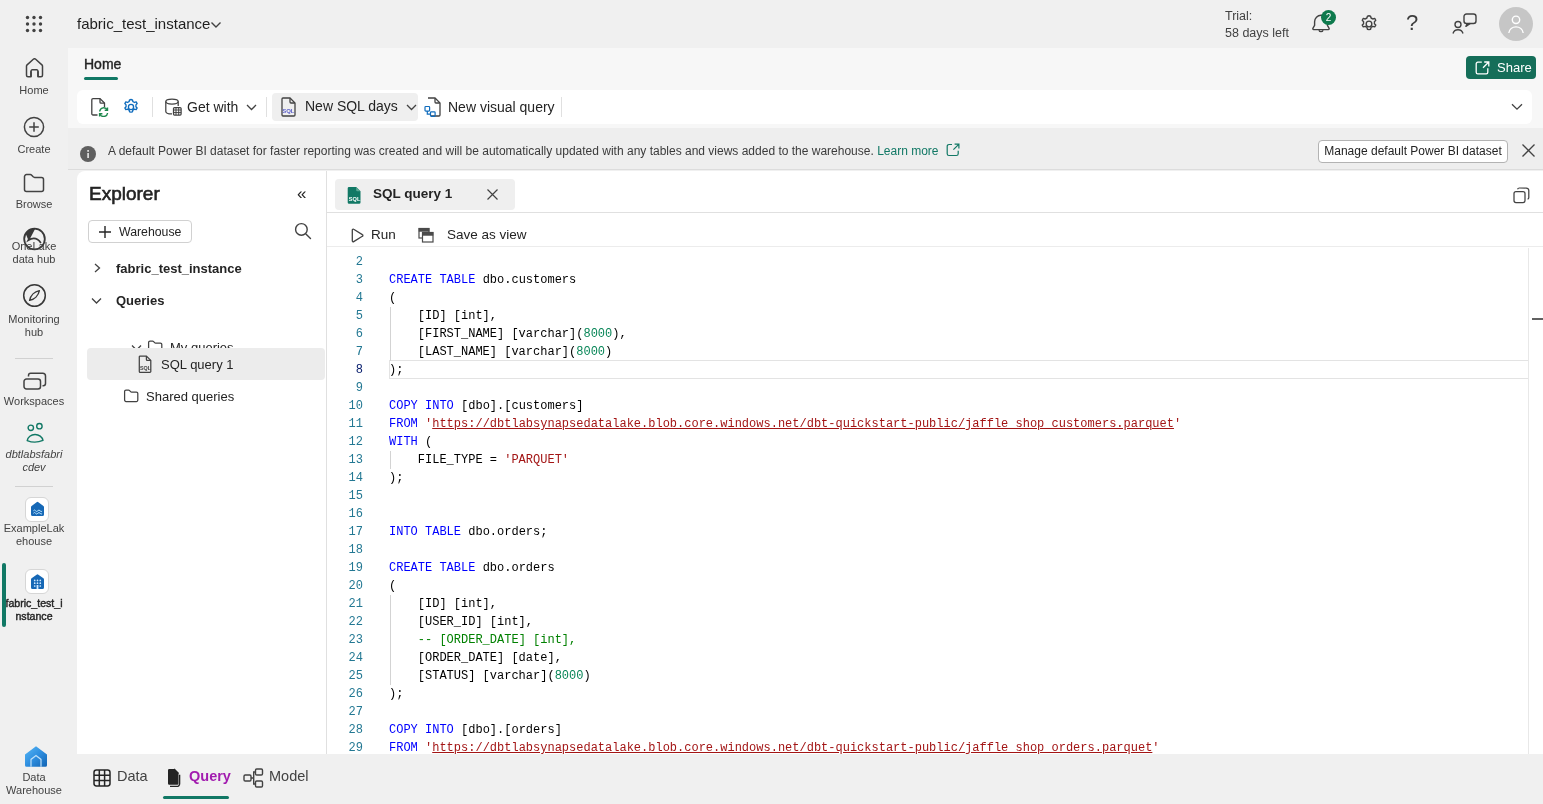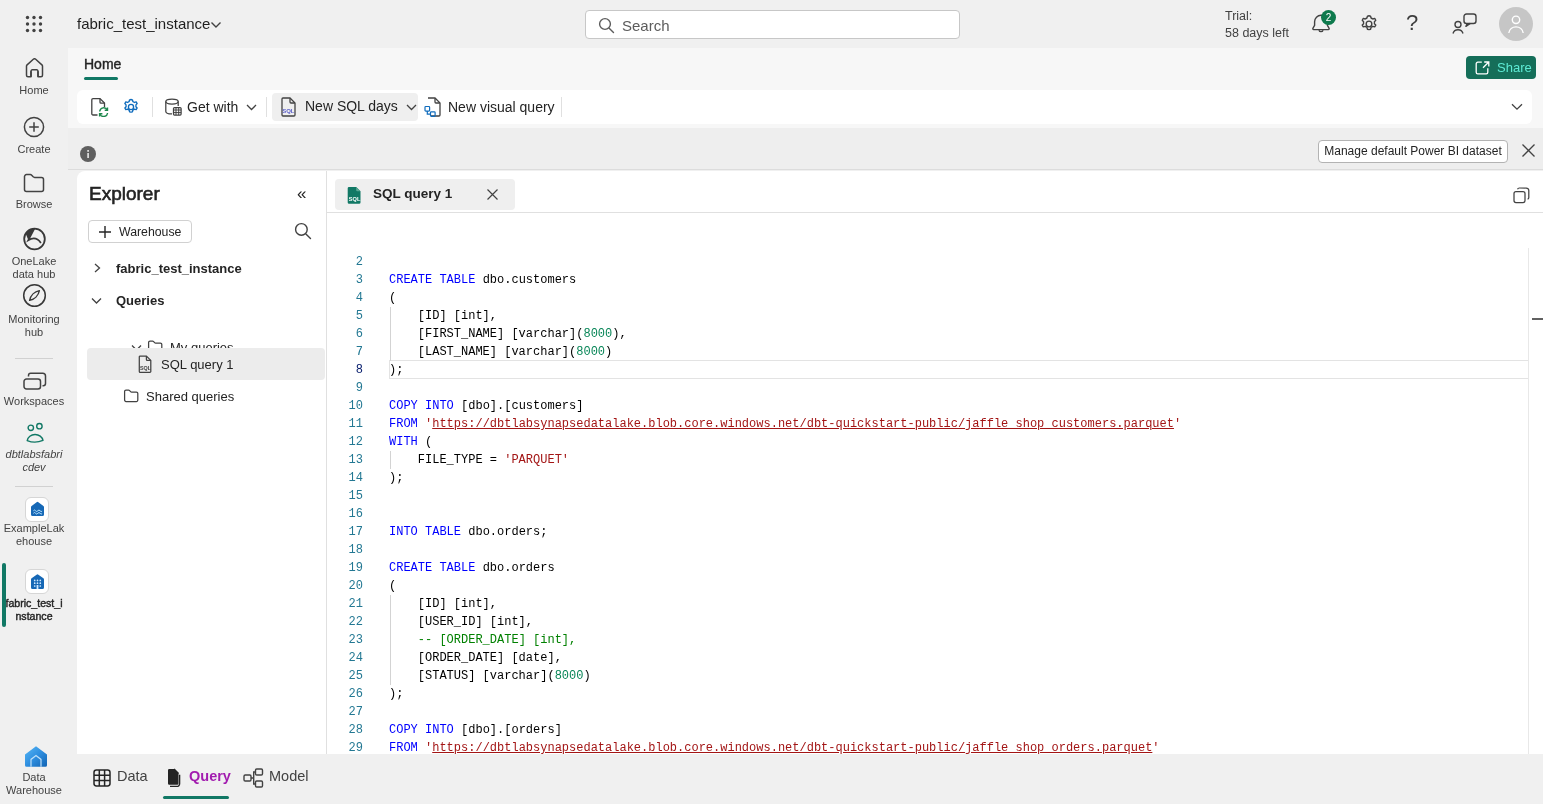--- a/index.html
+++ b/index.html
@@ -23,21 +23,21 @@
   .rsep { position:absolute; left:15px; width:38px; height:1px; background:#d1d1d1; }
   .badge { position:absolute; left:25px; width:24px; height:25px; background:#fff;
     border:1px solid #d6d6d6; border-radius:6px; }
   #greenbar { position:absolute; z-index:6; left:2px; top:563px; width:4px; height:64px; background:#117865; border-radius:2px; }
 
   
   #ribbon { position:absolute; left:68px; top:48px; width:1475px; height:80px; background:#f7f7f7; }
   #hometab { position:absolute; left:16px; top:8px; font-size:14px; color:#242424; -webkit-text-stroke:0.4px #242424; }
   #homeline { position:absolute; left:16px; top:29px; width:34px; height:3px; background:#117865; border-radius:2px; }
   #sharebtn { position:absolute; left:1398px; top:8px; width:70px; height:23px; background:#156e59;
-    border-radius:4px; color:#5eead4; font-size:13px; }
+    border-radius:4px; color:#ffffff; font-size:13px; }
   #toolstrip { position:absolute; left:9px; top:42px; width:1455px; height:34px; background:#fff; border-radius:6px; }
   .tdiv { position:absolute; top:7px; width:1px; height:20px; background:#e0e0e0; }
   .tlabel { position:absolute; top:9px; font-size:14px; color:#242424; }
   #sqlbtn { position:absolute; left:195px; top:3px; width:146px; height:28px; background:#efefef; border-radius:4px; }
 
   
   #banner { position:absolute; left:68px; top:128px; width:1475px; height:42px; background:#eeeeee;
     border-bottom:1px solid #dcdcdc; }
   #bannertext { position:absolute; left:40px; top:15px; font-size:12px; color:#3b3b3b; }
   #managebtn { position:absolute; left:1250px; top:12px; width:190px; height:23px; background:#fff;
@@ -99,27 +99,20 @@
         <circle cx="15.5" cy="9" r="1.7"></circle>
         <circle cx="2.5" cy="15.5" r="1.7"></circle>
         <circle cx="9" cy="15.5" r="1.7"></circle>
         <circle cx="15.5" cy="15.5" r="1.7"></circle>
       </g>
     </svg>
   <div id="title">fabric_test_instance</div>
   <svg class="abs" style="left:210px;top:21px;" width="12" height="8" viewBox="0 0 12 8">
       <path d="M1.5 1.5 L6 6 L10.5 1.5" fill="none" stroke="#424242" stroke-width="1.4"></path>
     </svg>
-  <div id="searchbox">
-      <svg class="abs" style="left:12px;top:6px;" width="17" height="17" viewBox="0 0 17 17">
-        <circle cx="7" cy="7" r="5.4" fill="none" stroke="#5c5c5c" stroke-width="1.4"></circle>
-        <path d="M11.2 11.2 L15.5 15.5" stroke="#5c5c5c" stroke-width="1.4" stroke-linecap="round"></path>
-      </svg>
-      <span>Search</span>
-    </div>
   <div id="trial">Trial:<br>58 days left</div>
   <svg class="abs" style="left:1311px;top:14px;" width="20" height="21" viewBox="0 0 20 21">
     <path d="M10 1.3 a6.4 6.4 0 0 1 6.4 6.4 v3.7 l1.7 3 a0.8 0.8 0 0 1 -0.7 1.2 h-14.8 a0.8 0.8 0 0 1 -0.7 -1.2 l1.7 -3 v-3.7 a6.4 6.4 0 0 1 6.4 -6.4 z" fill="none" stroke="#424242" stroke-width="1.4"></path>
     <path d="M7.9 16.2 a2.25 2.25 0 0 0 4.2 0" fill="none" stroke="#424242" stroke-width="1.4"></path>
   </svg>
   <div class="abs" style="left:1321px;top:10px;width:15px;height:15px;border-radius:50%;background:#0e7a4d;color:#fff;font-size:10px;text-align:center;line-height:15px;">2</div>
   <svg class="abs" style="left:1358px;top:13px;" width="22" height="22" viewBox="0 0 24 24">
     <path fill="none" stroke="#424242" stroke-width="1.5" stroke-linejoin="round" d="M12 3 l1.7 0.35 l0.55 2.1 a6.8 6.8 0 0 1 1.9 1.1 l2.08 -0.6 l1.15 1.95 l-1.5 1.55 a6.9 6.9 0 0 1 0 2.2 l1.5 1.55 l-1.15 1.95 l-2.08 -0.6 a6.8 6.8 0 0 1 -1.9 1.1 l-0.55 2.1 l-1.7 0.35 l-1.7 -0.35 l-0.55 -2.1 a6.8 6.8 0 0 1 -1.9 -1.1 l-2.08 0.6 l-1.15 -1.95 l1.5 -1.55 a6.9 6.9 0 0 1 0 -2.2 l-1.5 -1.55 l1.15 -1.95 l2.08 0.6 a6.8 6.8 0 0 1 1.9 -1.1 l0.55 -2.1 z"></path>
     <circle cx="12" cy="12" r="3.1" fill="none" stroke="#424242" stroke-width="1.5"></circle>
   </svg>
@@ -151,21 +144,21 @@
   <div class="rlabel" style="top:95px;">Create</div>
   <svg class="abs" style="left:23px;top:125px;" width="22" height="20" viewBox="0 0 22 20">
     <path d="M1.5 3.6 a2 2 0 0 1 2 -2 h3.8 a2 2 0 0 1 1.4 0.6 l1.5 1.6 a2 2 0 0 0 1.4 0.6 h6.9 a2 2 0 0 1 2 2 v10 a2 2 0 0 1 -2 2 h-15 a2 2 0 0 1 -2 -2 z" fill="none" stroke="#424242" stroke-width="1.5"></path>
   </svg>
   <div class="rlabel" style="top:150px;">Browse</div>
   <svg class="abs" style="left:22px;top:178px;" width="25" height="25" viewBox="0 0 25 25">
     <circle cx="12.5" cy="13" r="10.3" fill="none" stroke="#383838" stroke-width="1.8"></circle>
     <path d="M12.3 2.7 a10.3 10.3 0 0 0 -8.6 5 l2.6 6.3 c1.8 -4 4 -8 6 -11.3 z" fill="#383838"></path>
     <path d="M12.3 2.7 l-6 11.5 c4 -2.4 8.8 -2.8 12.6 2.8" fill="none" stroke="#383838" stroke-width="1.7"></path>
   </svg>
-  <div class="rlabel" style="top:207px;">OneLake<br>data hub</div>
+  <div class="rlabel" style="top:192px;">OneLake<br>data hub</div>
   <svg class="abs" style="left:22px;top:235px;" width="25" height="25" viewBox="0 0 25 25">
     <circle cx="12.5" cy="12.5" r="10.8" fill="none" stroke="#383838" stroke-width="1.5"></circle>
     <path d="M7.6 17.4 C8.6 12.6 12.6 8.6 17.4 7.6 C16.4 12.4 12.4 16.4 7.6 17.4 Z" fill="none" stroke="#383838" stroke-width="1.4" stroke-linejoin="round"></path>
   </svg>
   <div class="rlabel" style="top:265px;">Monitoring<br>hub</div>
   <div class="rsep" style="top:310px;"></div>
   <svg class="abs" style="left:23px;top:324px;" width="24" height="18" viewBox="0 0 24 18">
     <path d="M5.5 4.5 v-1 a2.2 2.2 0 0 1 2.2 -2.2 h12 a2.8 2.8 0 0 1 2.8 2.8 v7.5 a2.2 2.2 0 0 1 -2.2 2.2 h-0.8" fill="none" stroke="#424242" stroke-width="1.5"></path>
     <path d="M3.5 7 h11.5 a2.5 2.5 0 0 1 2.5 2.5 v5 a2.5 2.5 0 0 1 -2.5 2.5 h-11.5 a2.5 2.5 0 0 1 -2.5 -2.5 v-5 a2.5 2.5 0 0 1 2.5 -2.5 z" fill="none" stroke="#424242" stroke-width="1.5"></path>
   </svg>
@@ -276,20 +269,26 @@
   </div>
 </div>
 
 <div id="banner">
   <div class="abs" style="left:12px;top:18px;width:16px;height:16px;border-radius:50%;background:#5f5f5f;">
     <svg class="abs" style="left:0;top:0;" width="16" height="16" viewBox="0 0 16 16">
         <rect x="7.3" y="4" width="1.6" height="1.8" fill="#e8e8e8"></rect>
         <rect x="7.3" y="7" width="1.6" height="5" fill="#e8e8e8"></rect>
       </svg>
   </div>
+  <div id="bannertext">A default Power BI dataset for faster reporting was created and will be automatically updated with any tables and views added to the warehouse.
+    <span style="color:#117865;">Learn more</span>
+    <svg style="display:inline-block;vertical-align:-2px;margin-left:4px;" width="14" height="14" viewBox="0 0 14 14">
+      <path d="M6 1.5 h-3 a1.8 1.8 0 0 0 -1.8 1.8 v7.4 a1.8 1.8 0 0 0 1.8 1.8 h7.4 a1.8 1.8 0 0 0 1.8 -1.8 v-3" fill="none" stroke="#117865" stroke-width="1.2"></path>
+      <path d="M8.6 1.2 h4.3 v4.3 M12.5 1.6 L7.4 6.7" fill="none" stroke="#117865" stroke-width="1.2"></path>
+    </svg></div>
   <div id="managebtn">Manage default Power BI dataset</div>
   <svg class="abs" style="left:1453px;top:15px;" width="15" height="15" viewBox="0 0 15 15">
       <path d="M1.5 1.5 L13.5 13.5 M13.5 1.5 L1.5 13.5" stroke="#424242" stroke-width="1.3"></path>
     </svg>
 </div>
 
 <div id="card">
   <div id="explorer">
     <div id="exptitle">Explorer</div>
     <div id="whbtn">
@@ -352,20 +351,33 @@
         </svg>
         <div class="txt">SQL query 1</div>
         <svg class="abs" style="left:151px;top:9px;" width="13" height="13" viewBox="0 0 13 13">
             <path d="M1.5 1.5 L11.5 11.5 M11.5 1.5 L1.5 11.5" stroke="#424242" stroke-width="1.2"></path>
           </svg>
       </div>
       <svg class="abs" style="left:1186px;top:16px;" width="17" height="17" viewBox="0 0 17 17">
         <rect x="1" y="4.5" width="11" height="11" rx="2" fill="none" stroke="#424242" stroke-width="1.25"></rect>
         <path d="M4.5 2.2 a2 2 0 0 1 1.8 -1.2 h7 a2.5 2.5 0 0 1 2.5 2.5 v7 a2 2 0 0 1 -1.2 1.8" fill="none" stroke="#424242" stroke-width="1.25"></path>
       </svg>
+    </div>
+    <div id="runbar">
+      <svg class="abs" style="left:23px;top:15px;" width="14" height="15" viewBox="0 0 14 15">
+          <path d="M2.3 2.1 a0.9 0.9 0 0 1 1.4 -0.8 l8.6 5.3 a0.9 0.9 0 0 1 0 1.7 l-8.6 5.3 a0.9 0.9 0 0 1 -1.4 -0.8 z" fill="none" stroke="#424242" stroke-width="1.3"></path>
+        </svg>
+      <div class="rblabel" style="left:44px;">Run</div>
+      <svg class="abs" style="left:91px;top:14px;" width="16" height="16" viewBox="0 0 16 16">
+        <rect x="1" y="1.5" width="10" height="9.5" fill="none" stroke="#4a4a4a" stroke-width="1.2"></rect>
+        <rect x="1" y="1.5" width="10" height="2.8" fill="#4a4a4a" stroke="#4a4a4a" stroke-width="0.6"></rect>
+        <rect x="4.5" y="5.5" width="10.5" height="9.5" fill="#fff" stroke="#4a4a4a" stroke-width="1.2"></rect>
+        <rect x="4.5" y="5.5" width="10.5" height="2.8" fill="#4a4a4a" stroke="#4a4a4a" stroke-width="0.6"></rect>
+      </svg>
+      <div class="rblabel" style="left:120px;">Save as view</div>
     </div>
     <div id="editor">
       <div id="curline"></div>
       <div class="iguide" style="top:59px; height:54px;"></div>
       <div class="iguide" style="top:203px; height:18px;"></div>
       <div class="iguide" style="top:347px; height:90px;"></div>
       <div id="gutter">2
 3
 4
 5

